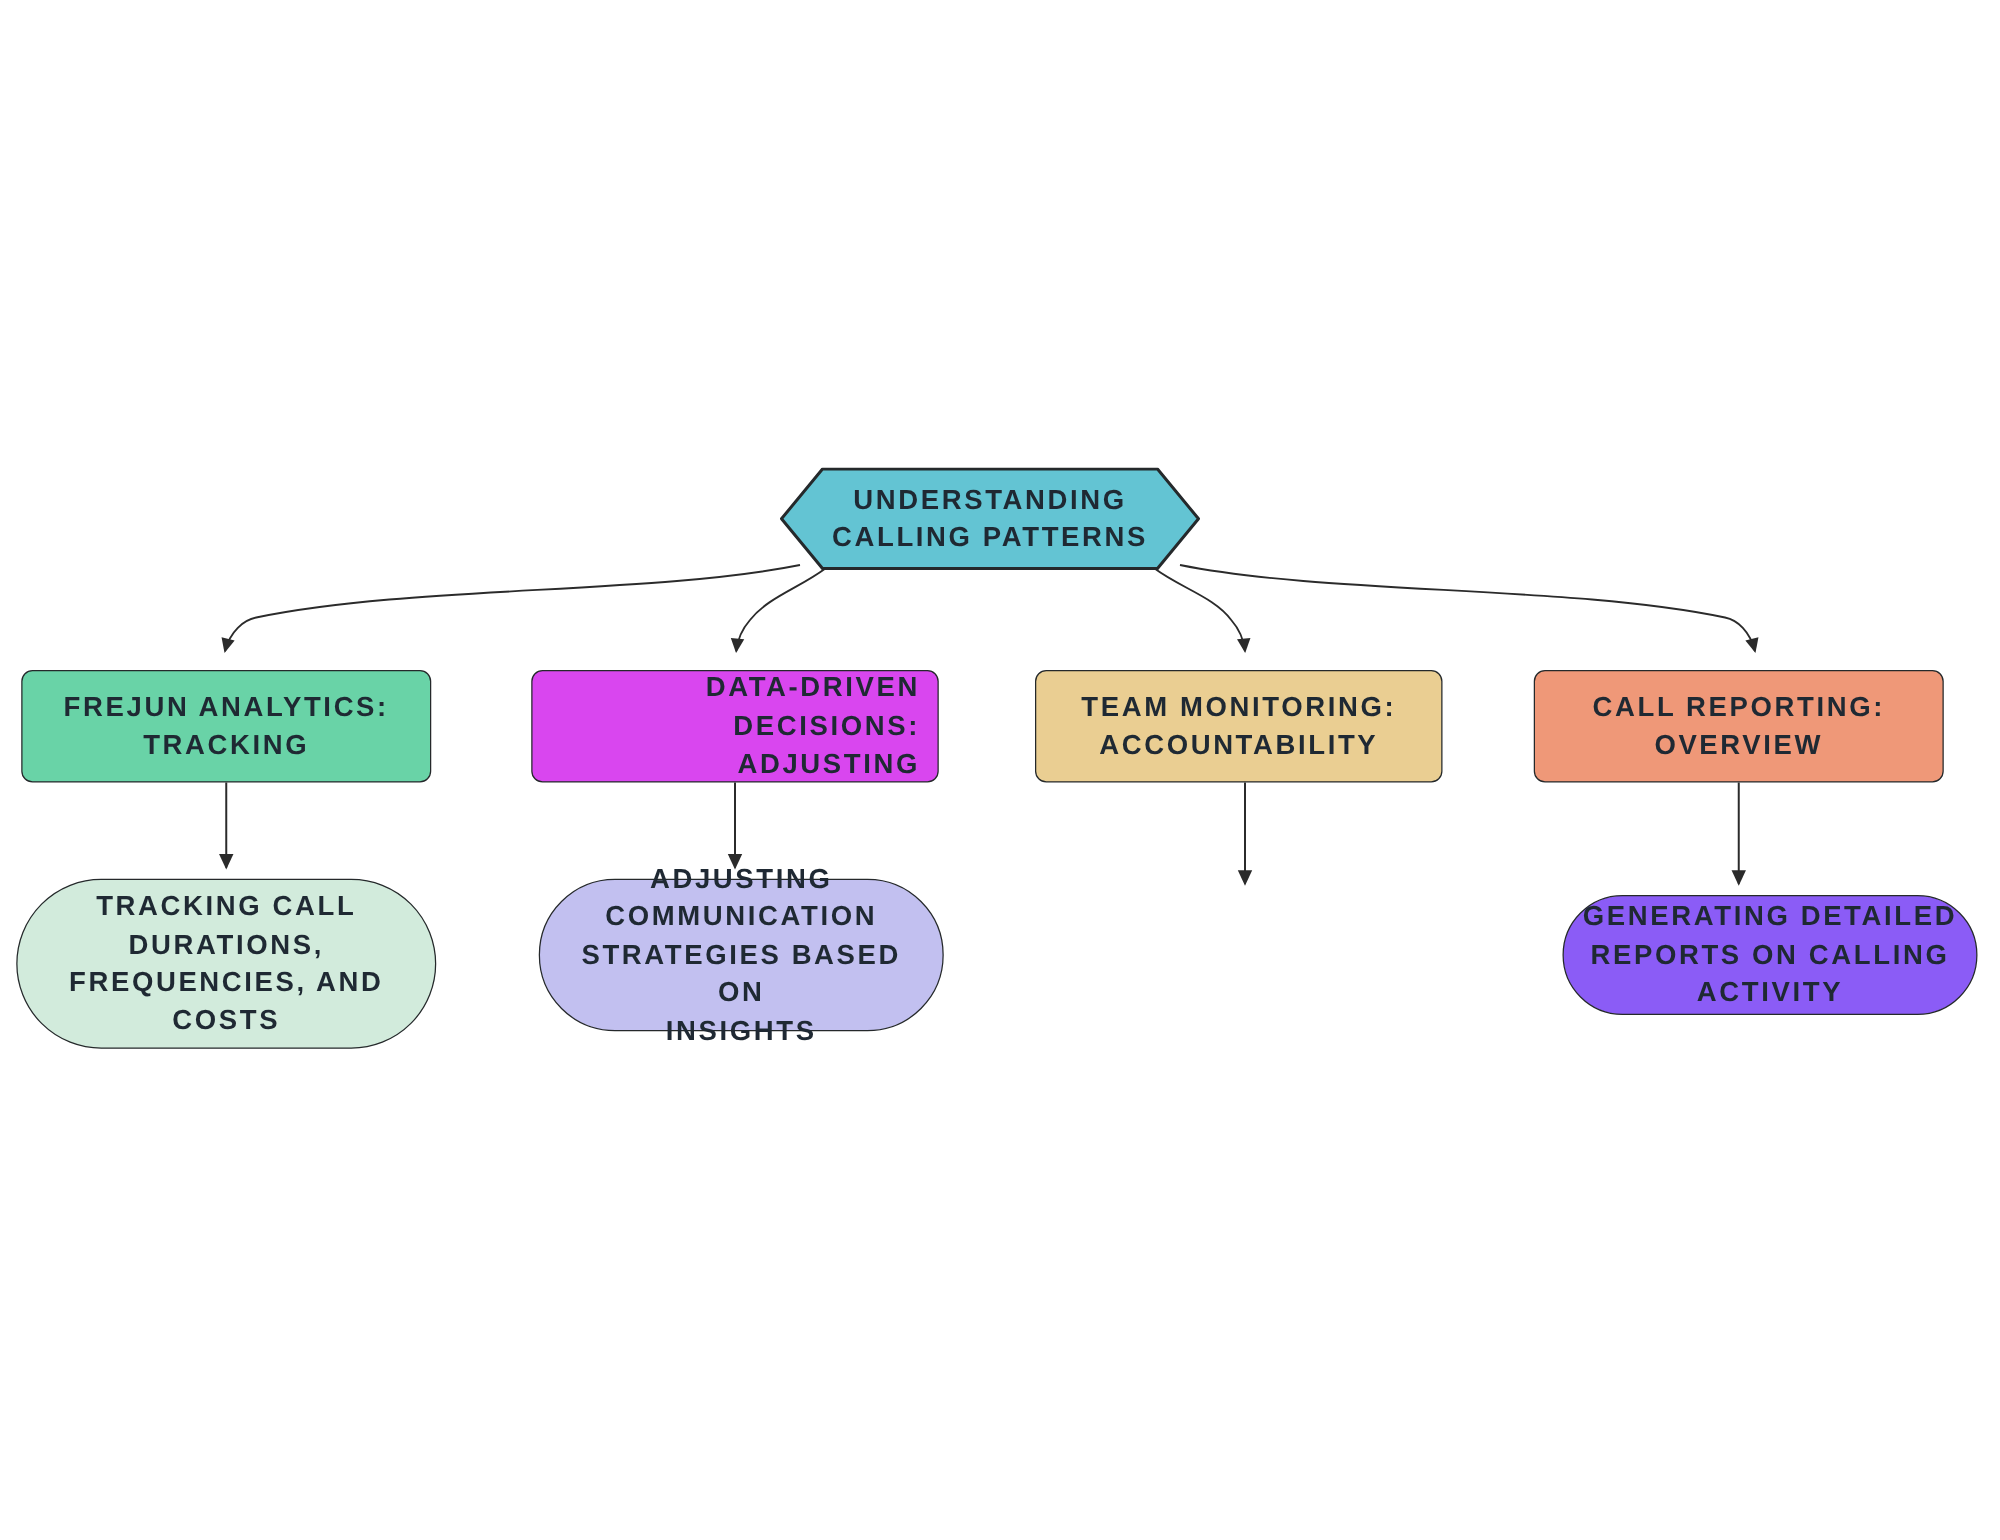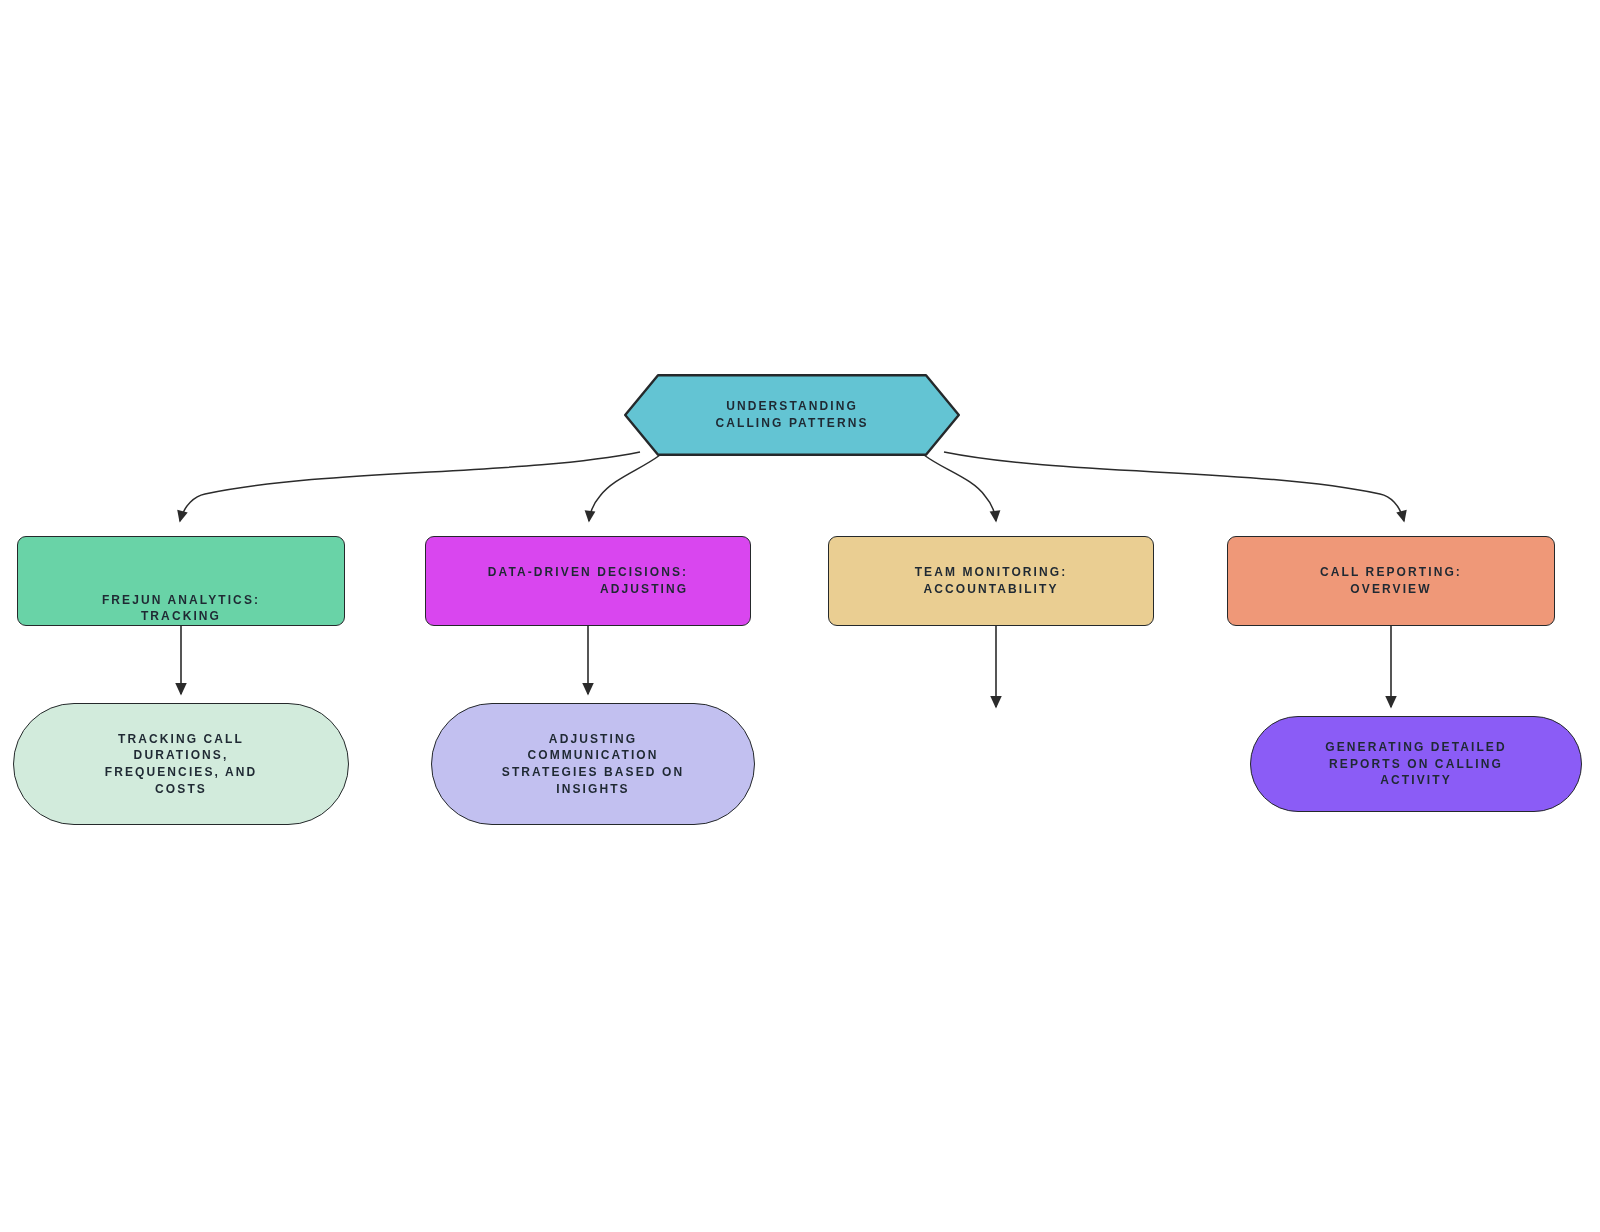--- a/index.html
+++ b/index.html
@@ -31,21 +31,21 @@
     position: absolute;
     box-sizing: border-box;
     display: flex;
     align-items: center;
     justify-content: center;
     text-align: center;
     color: #1f2933;
     font-weight: 700;
     letter-spacing: 2.1px;
     line-height: 1.38;
-    font-size: 12px;
+    font-size: 22px;
     border: 1.6px solid #25292b;
   }
   .node .lbl {
     display: block;
     padding: 0 14px;
     white-space: pre-line;
   }
 
   
   .hex {
@@ -64,21 +64,21 @@
 
   
   .rect {
     border-radius: 9px;
   }
 
   
   .stadium {
     border-radius: 999px;
   }
-  .fill-green     { background: #69D3A7; align-items: flex-end; }
+  .fill-green     { background: #69D3A7; }
   .fill-purple    { background: #d946ef; text-align: right; }
   .fill-tan       { background: #EACE92; }
   .fill-salmon    { background: #EF9878; }
   .fill-green-l   { background: #D2EBDC; }
   .fill-purple-l  { background: #C2C0F0; }
   .fill-tan-l     { background: #F5E6C6; }
   .fill-salmon-l  { background: #8b5cf6; align-items: center; }
 </style>
 </head>
 <body>
@@ -127,21 +127,21 @@
   <div class="node rect fill-salmon" style="left:1227px; top:536px; width:328px; height:90px;">
     <span class="lbl">CALL REPORTING:
 OVERVIEW</span>
   </div>
 
   <div class="node rect fill-tan" style="left:828px; top:536px; width:326px; height:90px;">
     <span class="lbl">TEAM MONITORING:
 ACCOUNTABILITY</span>
   </div>
 
-  <div class="node stadium fill-green-l" style="left:13px; top:703px; width:336px; height:122px;">
+  <div class="node stadium fill-green-l" style="left:13px; top:703px; width:336px; height:136px;">
     <span class="lbl">TRACKING CALL
 DURATIONS,
 FREQUENCIES, AND
 COSTS</span>
   </div>
 
   <div class="node stadium fill-purple-l" style="left:431px; top:703px; width:324px; height:122px;">
     <span class="lbl">ADJUSTING
 COMMUNICATION
 STRATEGIES BASED ON

